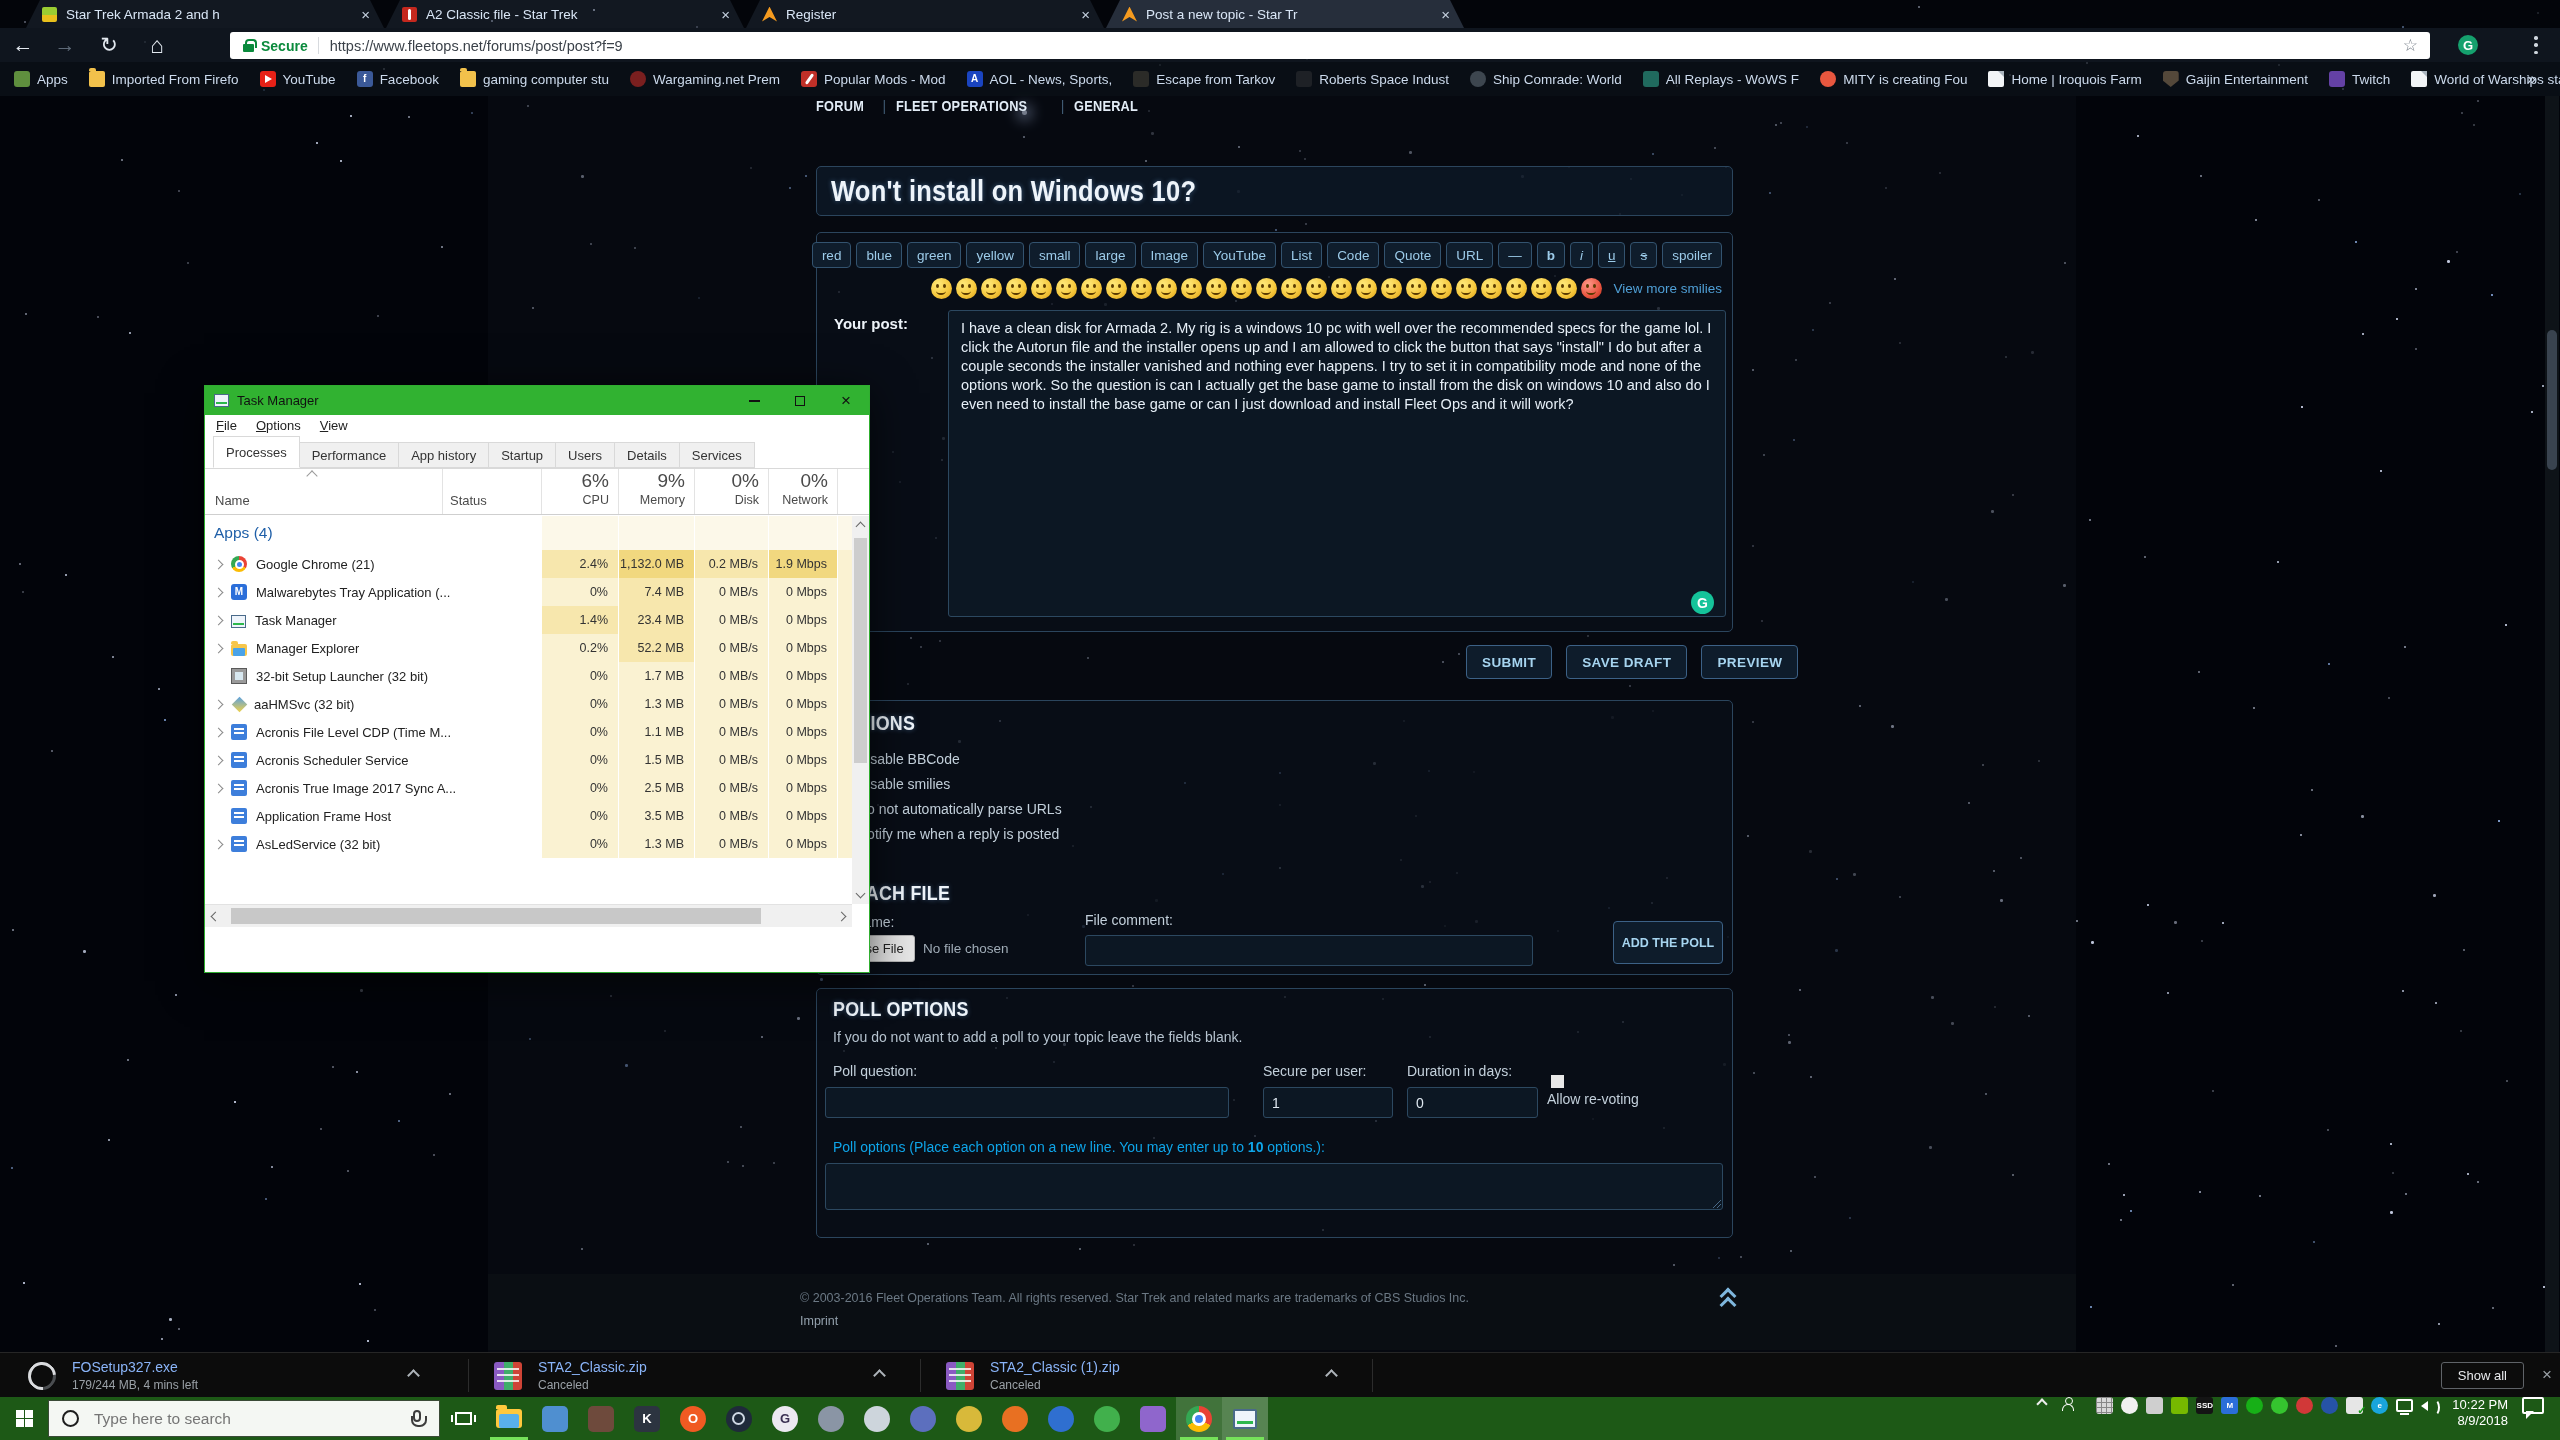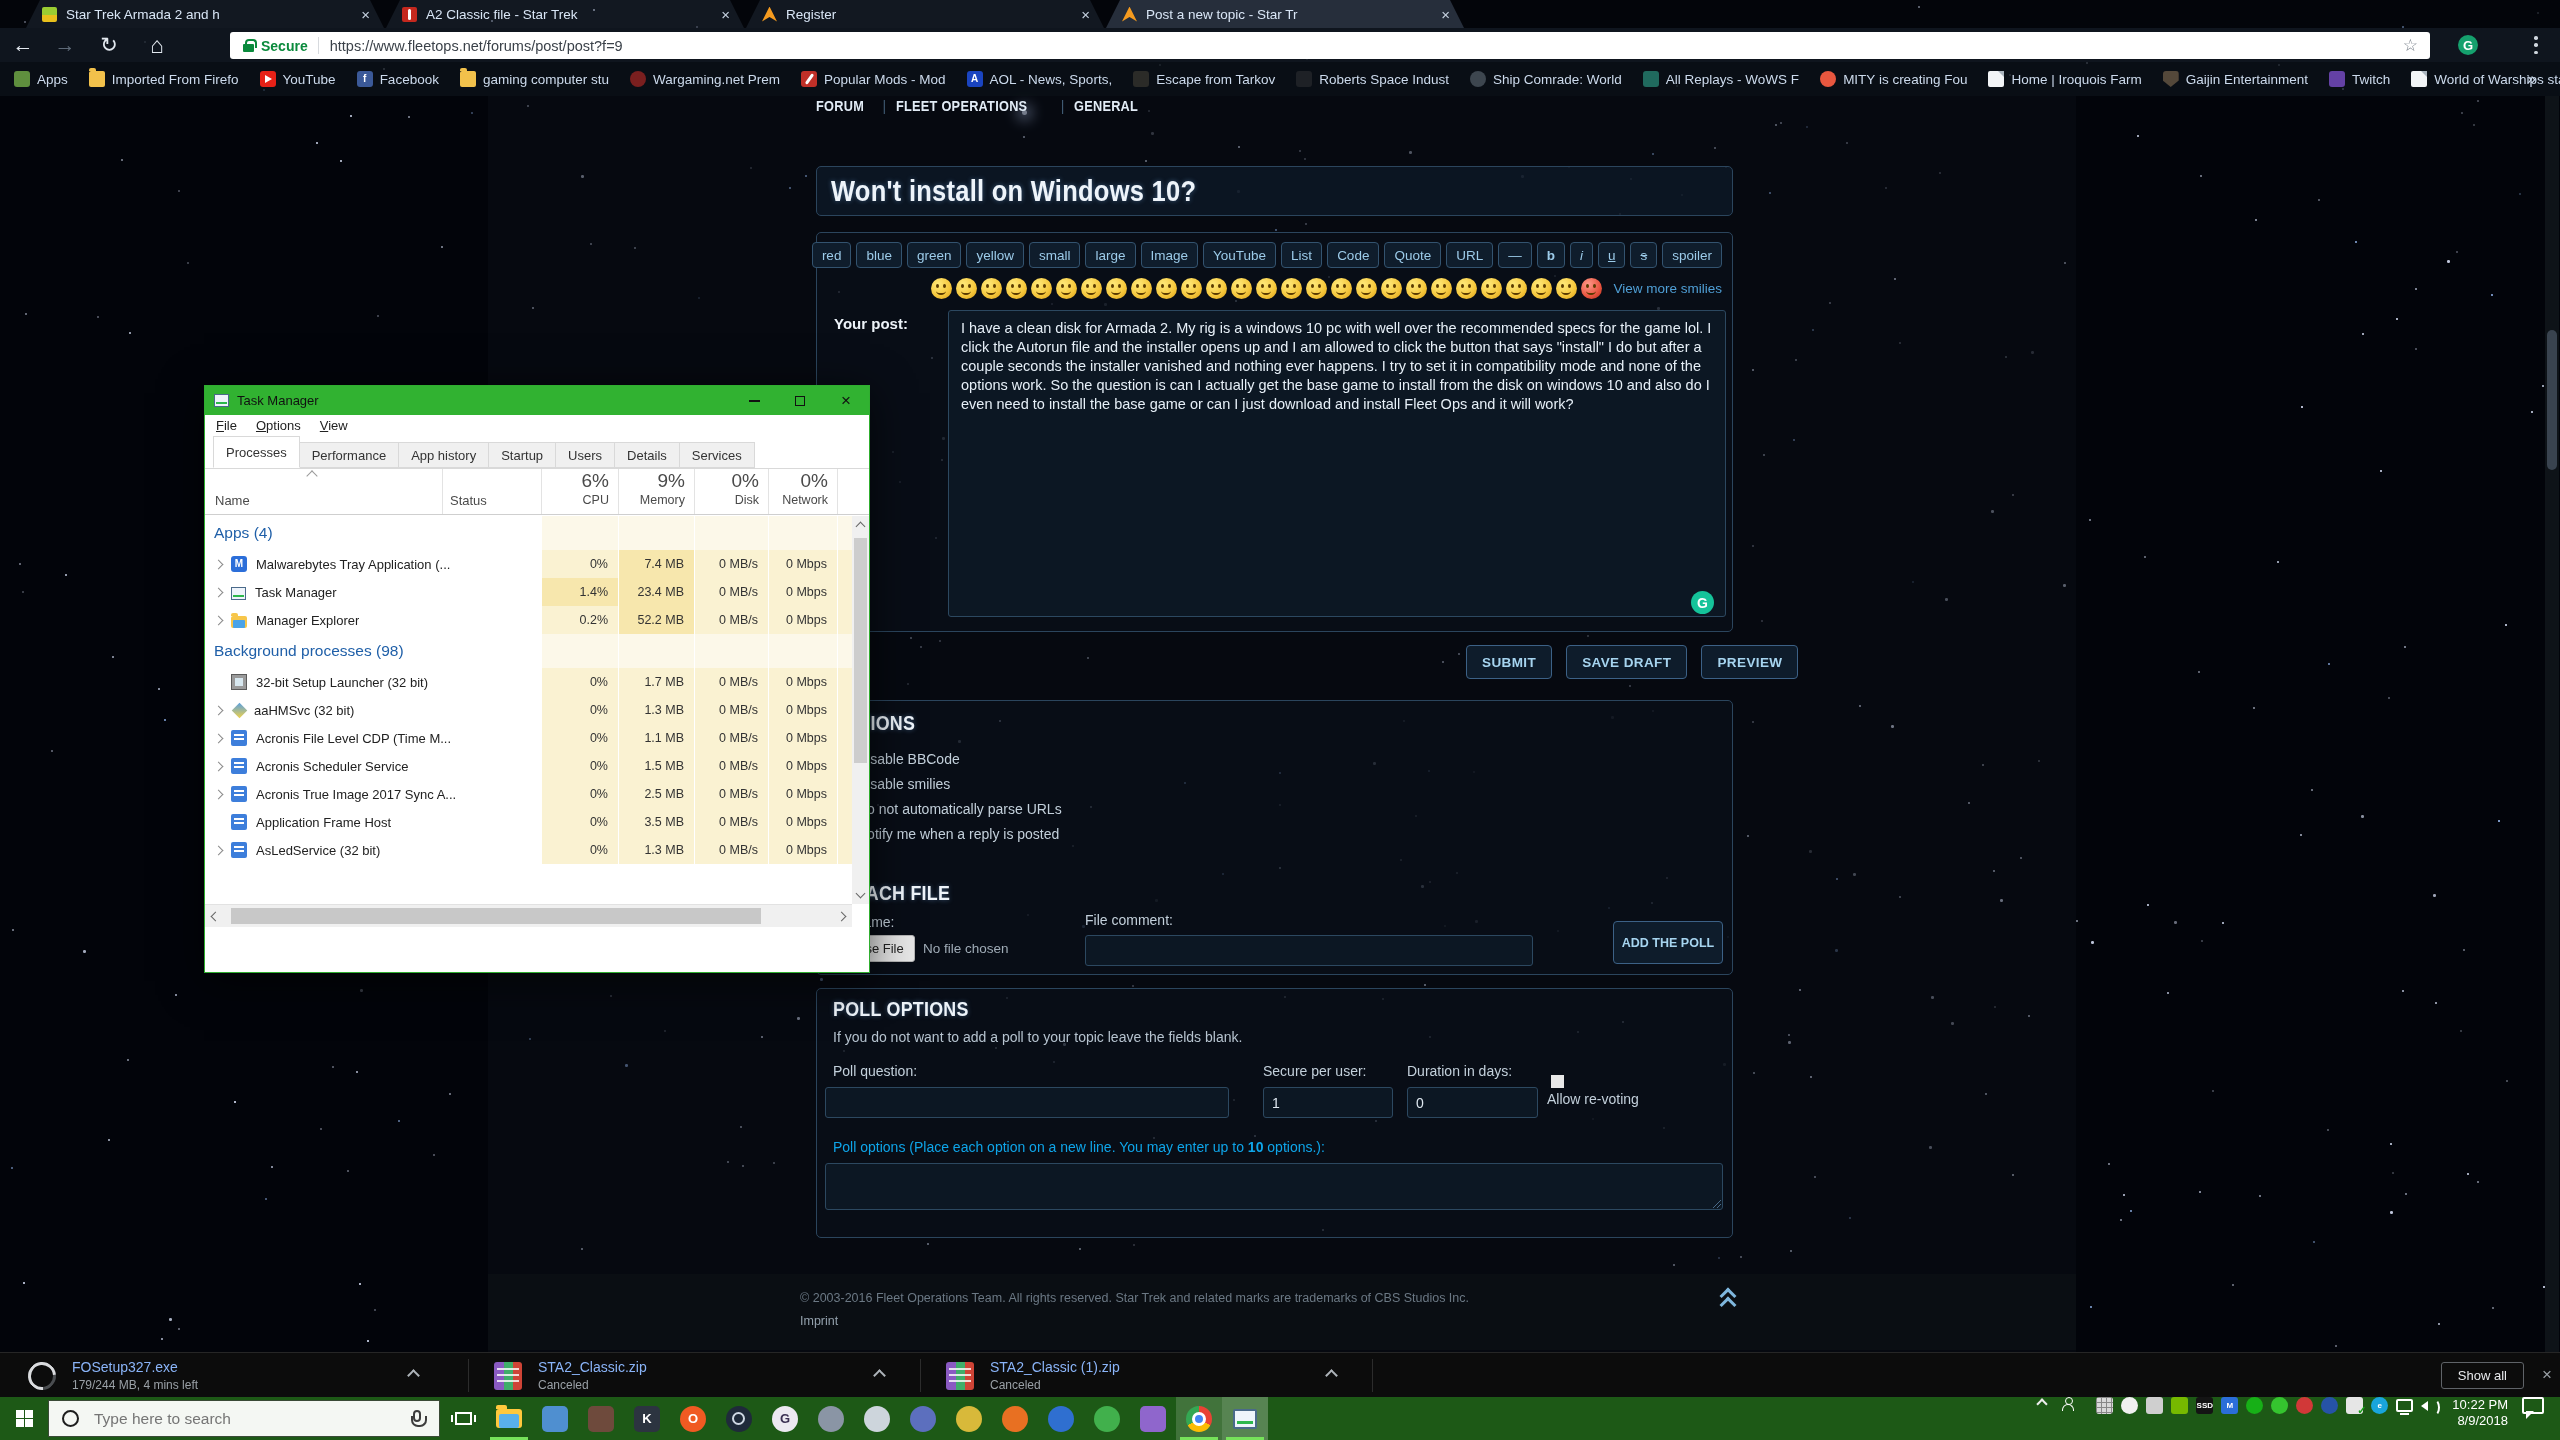--- a/index.html
+++ b/index.html
@@ -1113,20 +1113,33 @@
         <div class="tm-row group">
           <span class="gname">Apps (4)</span>
 
           <span class="cell cc l0"></span>
           <span class="cell cm l0"></span>
           <span class="cell cd l0"></span>
           <span class="cell cn l0"></span>
           <span class="cell cs l0"></span>
         </div>
 
+        <div class="tm-row row">
+
+          <span class="proc">
+            <span class="chev"></span>
+            <span class="pic chrome"></span>
+            <span class="pname">Google Chrome (21)</span>
+          </span>
+          <span class="cell cc l2">2.4%</span>
+          <span class="cell cm l3">1,132.0 MB</span>
+          <span class="cell cd l2">0.2 MB/s</span>
+          <span class="cell cn l3">1.9 Mbps</span>
+          <span class="cell cs l1"></span>
+        </div>
 
         <div class="tm-row row">
 
           <span class="proc">
             <span class="chev"></span>
             <span class="pic mbam"></span>
             <span class="pname">Malwarebytes Tray Application (...</span>
           </span>
           <span class="cell cc l1">0%</span>
           <span class="cell cm l2">7.4 MB</span>
@@ -1156,29 +1169,20 @@
             <span class="pic folder"></span>
             <span class="pname">Manager Explorer</span>
           </span>
           <span class="cell cc l1">0.2%</span>
           <span class="cell cm l2">52.2 MB</span>
           <span class="cell cd l1">0 MB/s</span>
           <span class="cell cn l1">0 Mbps</span>
           <span class="cell cs l1"></span>
         </div>
 
-        <div class="tm-row group">
-          <span class="gname">Background processes (98)</span>
-
-          <span class="cell cc l0"></span>
-          <span class="cell cm l0"></span>
-          <span class="cell cd l0"></span>
-          <span class="cell cn l0"></span>
-          <span class="cell cs l0"></span>
-        </div>
 
         <div class="tm-row row">
 
           <span class="proc">
             <span class="chev hide"></span>
             <span class="pic setup"></span>
             <span class="pname">32-bit Setup Launcher (32 bit)</span>
           </span>
           <span class="cell cc l1">0%</span>
           <span class="cell cm l1">1.7 MB</span>

